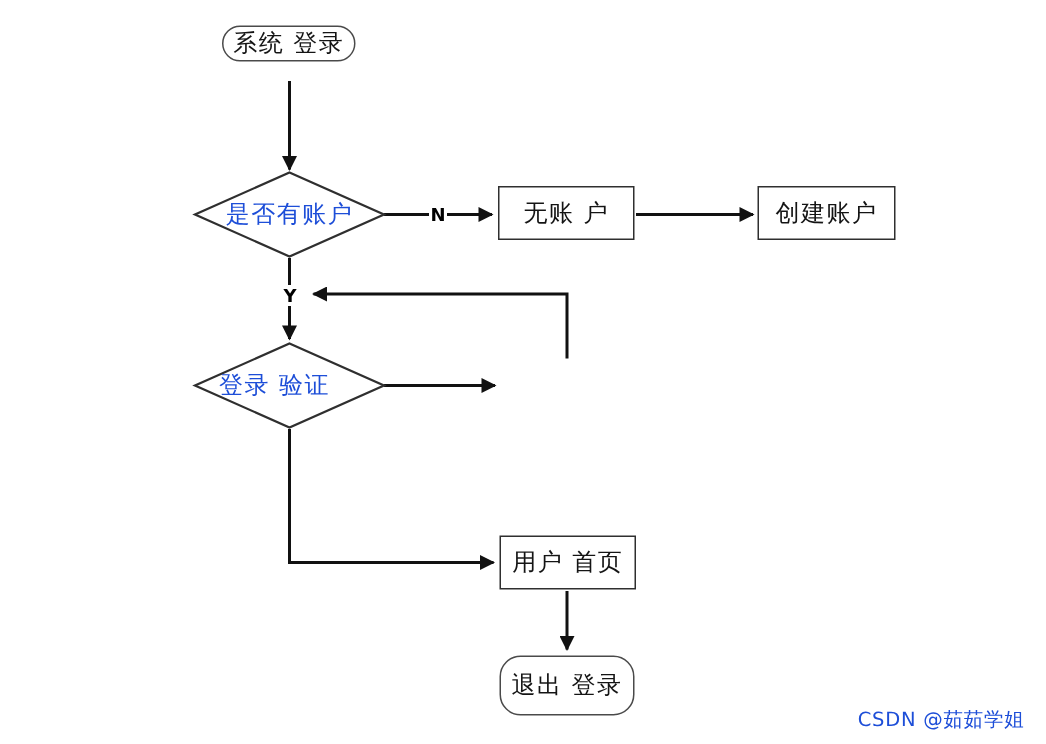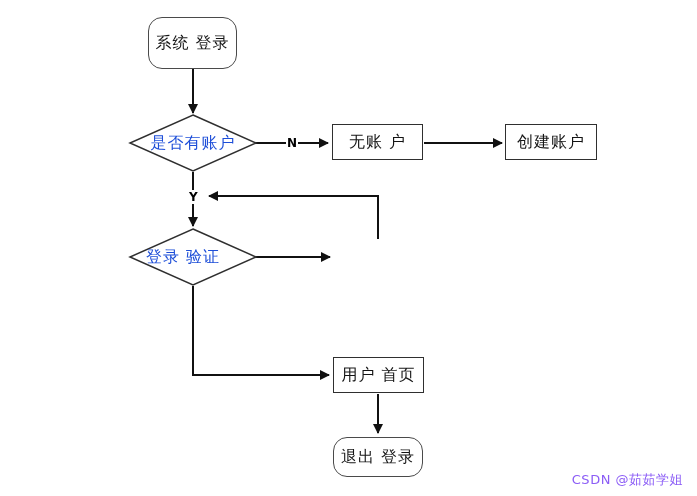--- a/index.html
+++ b/index.html
@@ -33,21 +33,21 @@
     position:absolute;
     font-size:12px; font-weight:700; color:#000000;
     background:#ffffff;
     line-height:12px;
     padding:1px 1px;
   }
   .watermark {
     position:absolute;
     right:14px; bottom:7px;
     font-size:13px;
-    color:#8b5cf6;
+    color:#1d4ed8;
     letter-spacing:0.5px;
   }
 </style>
 </head>
 <body>
 
 <div class="canvas">
 
   <svg width="697" height="496" viewBox="0 0 697 496">
     <defs>
@@ -62,21 +62,21 @@
     <path d="M193 172 V226" stroke="#111111" stroke-width="2" fill="none" marker-end="url(#arrow)"></path>
     <path d="M378 239 V196 H209" stroke="#111111" stroke-width="2" fill="none" marker-end="url(#arrow)"></path>
     <path d="M256 257 H330" stroke="#111111" stroke-width="2" fill="none" marker-end="url(#arrow)"></path>
     <path d="M193 286 V375 H329" stroke="#111111" stroke-width="2" fill="none" marker-end="url(#arrow)"></path>
     <path d="M378 394 V433" stroke="#111111" stroke-width="2" fill="none" marker-end="url(#arrow)"></path>
 
     <polygon points="193,115 256,143 193,171 130,143" fill="#ffffff" stroke="#2f2f2f" stroke-width="1.5"></polygon>
     <polygon points="193,229 256,257 193,285 130,257" fill="#ffffff" stroke="#2f2f2f" stroke-width="1.5"></polygon>
   </svg>
 
-  <div class="node terminator" style="left:148px; top:17px; width:89px; height:52px;">
+  <div class="node terminator" style="left:148px; top:17px; width:89px; height:24px;">
     <span>系统 登录</span>
   </div>
 
   <div class="decision-label" style="left:130px; top:117px; width:126px; height:52px;">是否有账户</div>
   <div class="decision-label" style="left:120px; top:231px; width:126px; height:52px;">登录 验证</div>
 
   <div class="node process" style="left:332px; top:124px; width:91px; height:36px;">
     <span>无账 户</span>
   </div>
   <div class="node process" style="left:505px; top:124px; width:92px; height:36px;">

